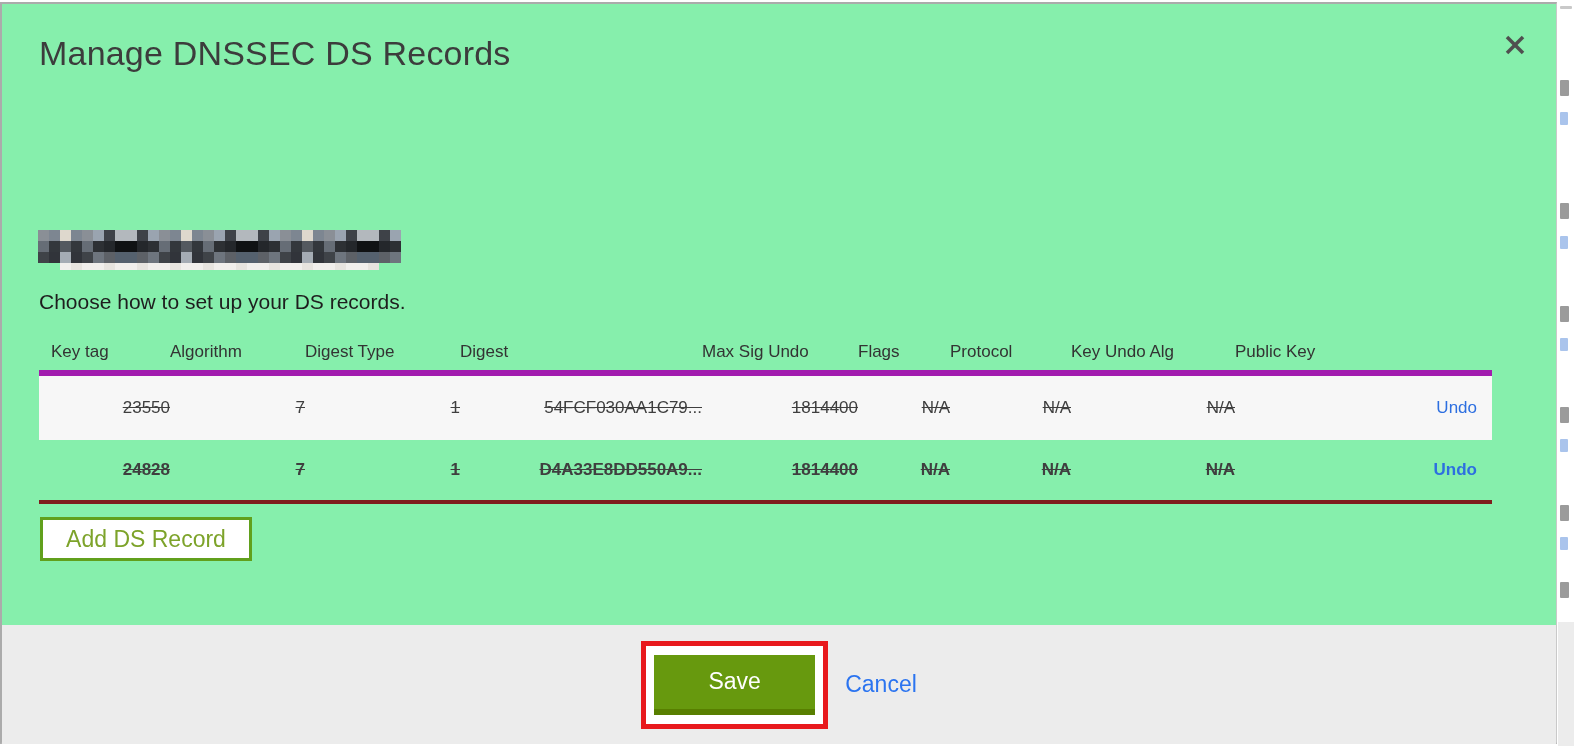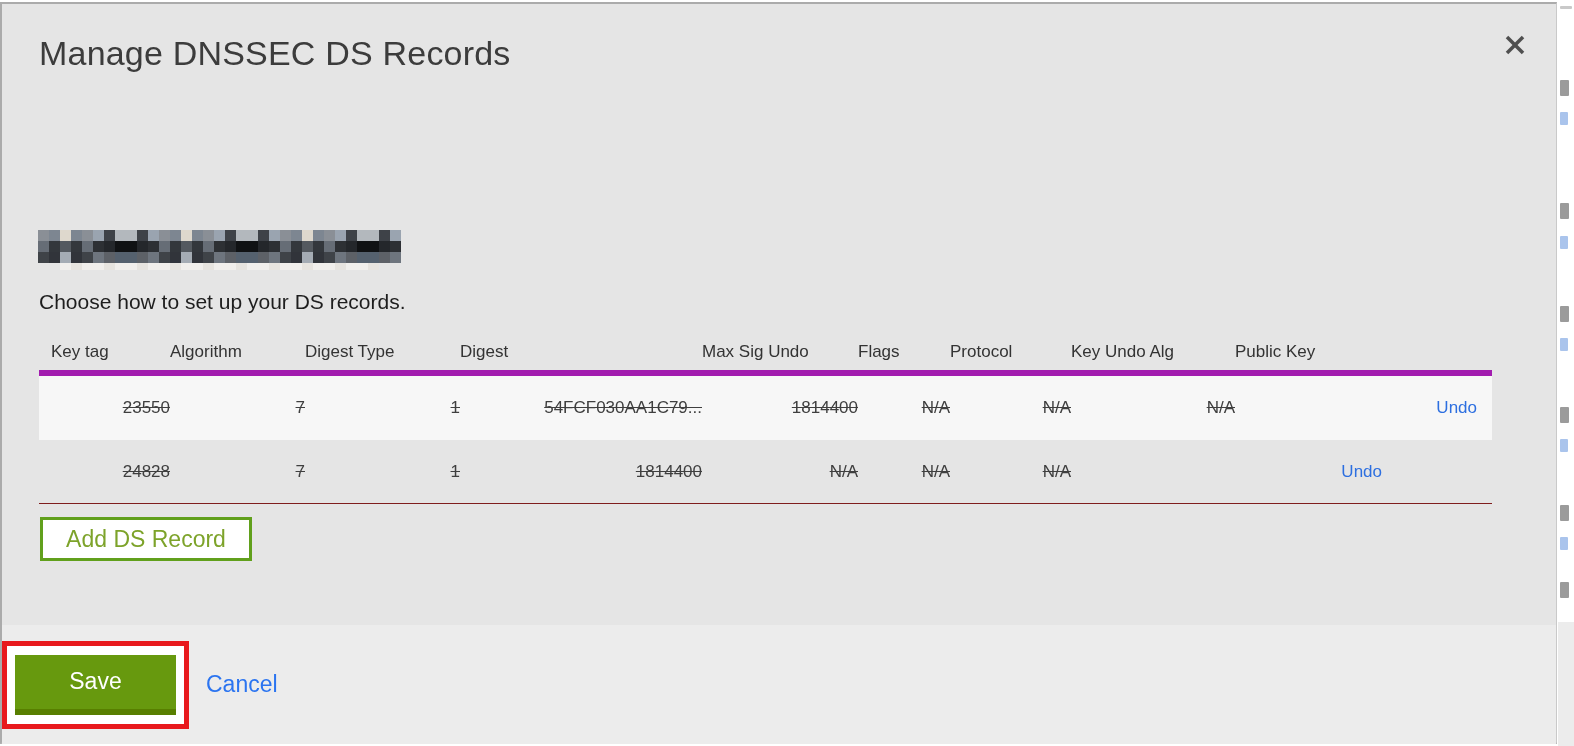--- a/index.html
+++ b/index.html
@@ -2,21 +2,21 @@
 <html><head>
 <meta charset="utf-8">
 <style>
   * { margin: 0; padding: 0; box-sizing: border-box; }
   html, body { width: 1574px; height: 746px; background: #ffffff; overflow: hidden; }
   body { font-family: "Liberation Sans", "DejaVu Sans", sans-serif; position: relative; }
 
   
   .modal {
     position: absolute; left: 0; top: 2px; width: 1557px; height: 742px;
-    background: #e5e5e5;
+    background: #86efac;
     border-top: 2px solid #ababab;
     border-left: 2px solid #ababab;
     border-bottom: 2px solid #b5b5b5;
     border-right: 1px solid #c9c9c9;
   }
 
   
   .bg-sliver { position: absolute; left: 1558px; top: 0; width: 16px; height: 746px; background: #ffffff; }
   .frag { position: absolute; left: 2px; border-radius: 1px; }
   .frag.gray { width: 9px; height: 16px; background: #9b9b9b; }
@@ -44,37 +44,37 @@
   .ds-table { position: absolute; left: 37px; top: 330px; width: 1453px; font-size: 17px; }
   .trow {
     display: grid;
     grid-template-columns: 119px 135px 155px 242px 156px 92px 121px 164px 147px 1fr;
     align-items: center;
     padding: 0 15px 0 12px;
   }
   .thead { height: 42px; color: #333333; border-bottom: 6px solid #a21caf; }
   .tdata { height: 64px; color: #3f3f3f; }
   .tdata.striped { background: #f7f7f7; }
-  .tdata.last { border-bottom: 1px solid #7f1d1d; }
+  .tdata.last { border-bottom: 4px solid #7f1d1d; font-weight: bold; }
   .tdata .cellval { text-decoration: line-through; text-align: right; }
   .cell-undo { text-align: right; }
   .undo-link { color: #2d6fe0; text-decoration: none; font-size: 17px; cursor: pointer; }
 
   
   .add-btn {
     position: absolute; left: 38px; top: 513px; width: 212px; height: 44px;
     background: #ffffff; border: 3px solid #61a01c; color: #7da32a;
     font-size: 23px; font-family: inherit; cursor: pointer;
   }
 
   
   .footer {
     position: absolute; left: 0; top: 621px; width: 1554px; height: 119px;
     background: #ececec;
-    display: flex; align-items: center; justify-content: flex-start;
+    display: flex; align-items: center; justify-content: center;
   }
   .save-annotation {
     border: 5px solid #e8191d; background: #ffffff;
     padding: 9px 8px; display: inline-block;
   }
   .save-btn {
     width: 161px; height: 60px; background: #67990e; color: #ffffff;
     border: none; border-bottom: 6px solid #587f00;
     font-size: 23px; font-family: inherit; cursor: pointer;
   }
@@ -255,20 +255,21 @@
       <div class="cellval">N/A</div>
       <div class="cellval">N/A</div>
       <div class="cellval"></div>
       <div class="cell-undo"><a class="undo-link">Undo</a></div>
     </div>
 
     <div class="trow tdata last">
       <div class="cellval">24828</div>
       <div class="cellval">7</div>
       <div class="cellval">1</div>
+      <div class="cellval">D4A33E8DD550A9...</div>
       <div class="cellval">1814400</div>
       <div class="cellval">N/A</div>
       <div class="cellval">N/A</div>
       <div class="cellval">N/A</div>
       <div class="cellval"></div>
       <div class="cell-undo"><a class="undo-link">Undo</a></div>
     </div>
   </div>
 
   <button class="add-btn">Add DS Record</button>

